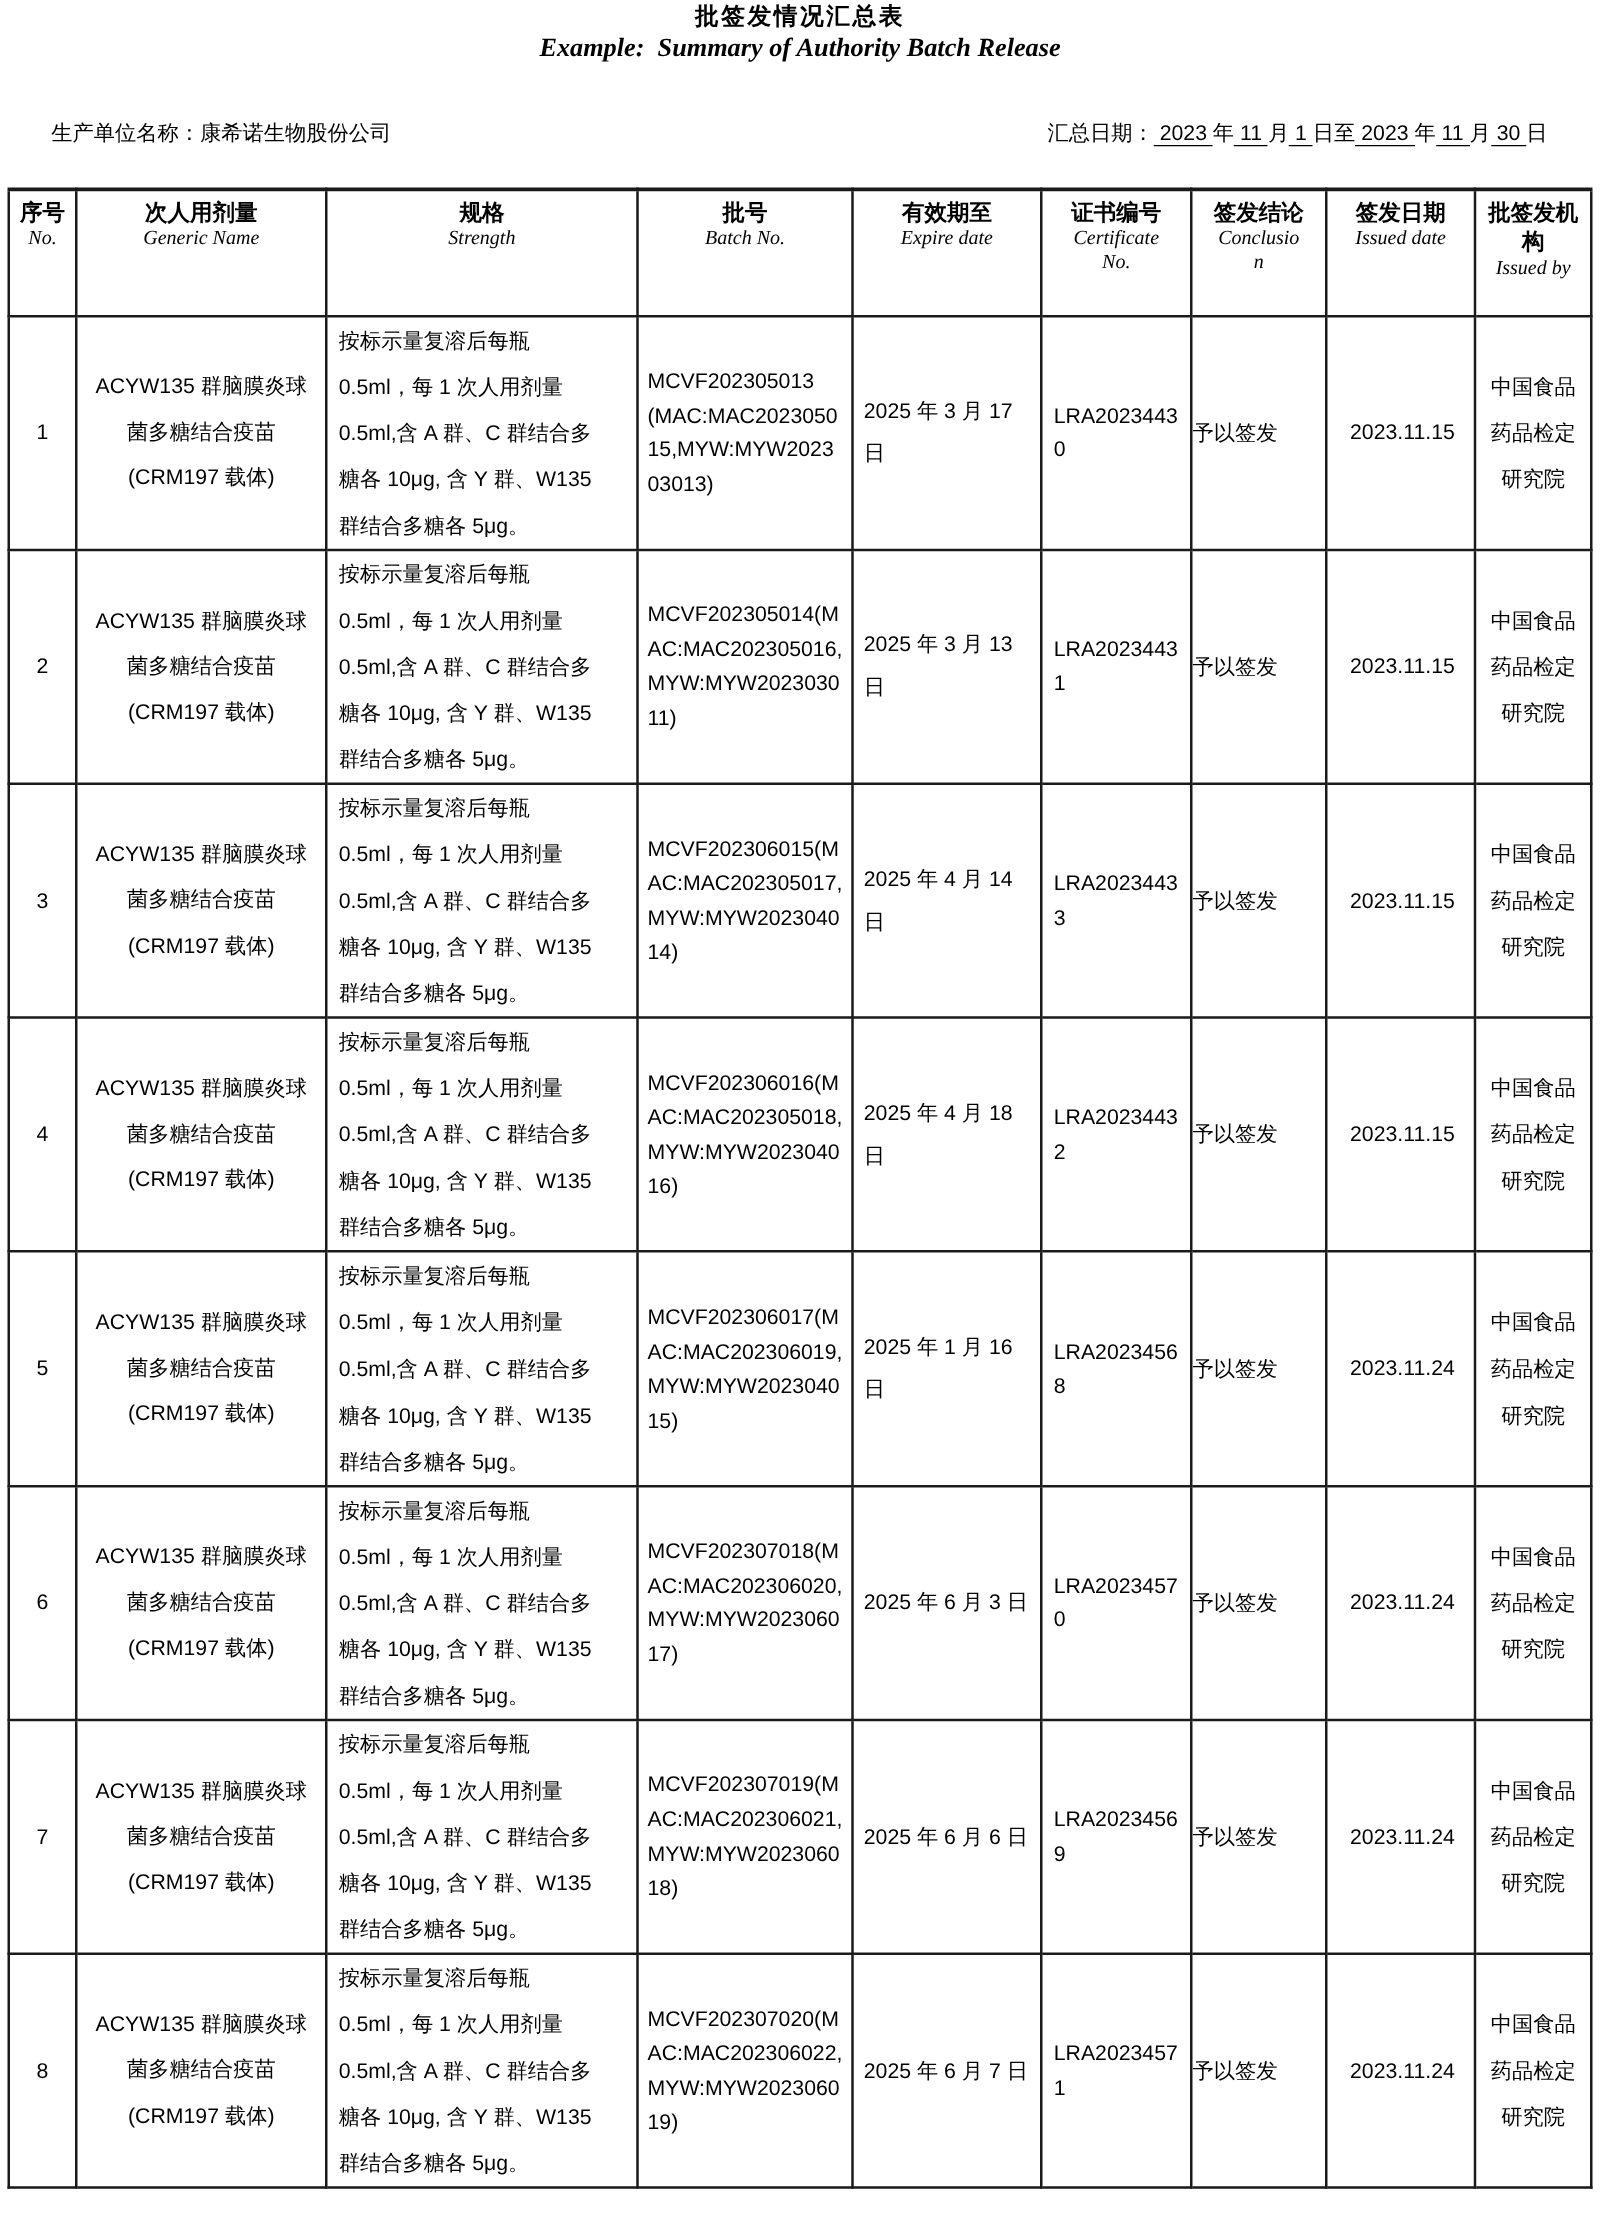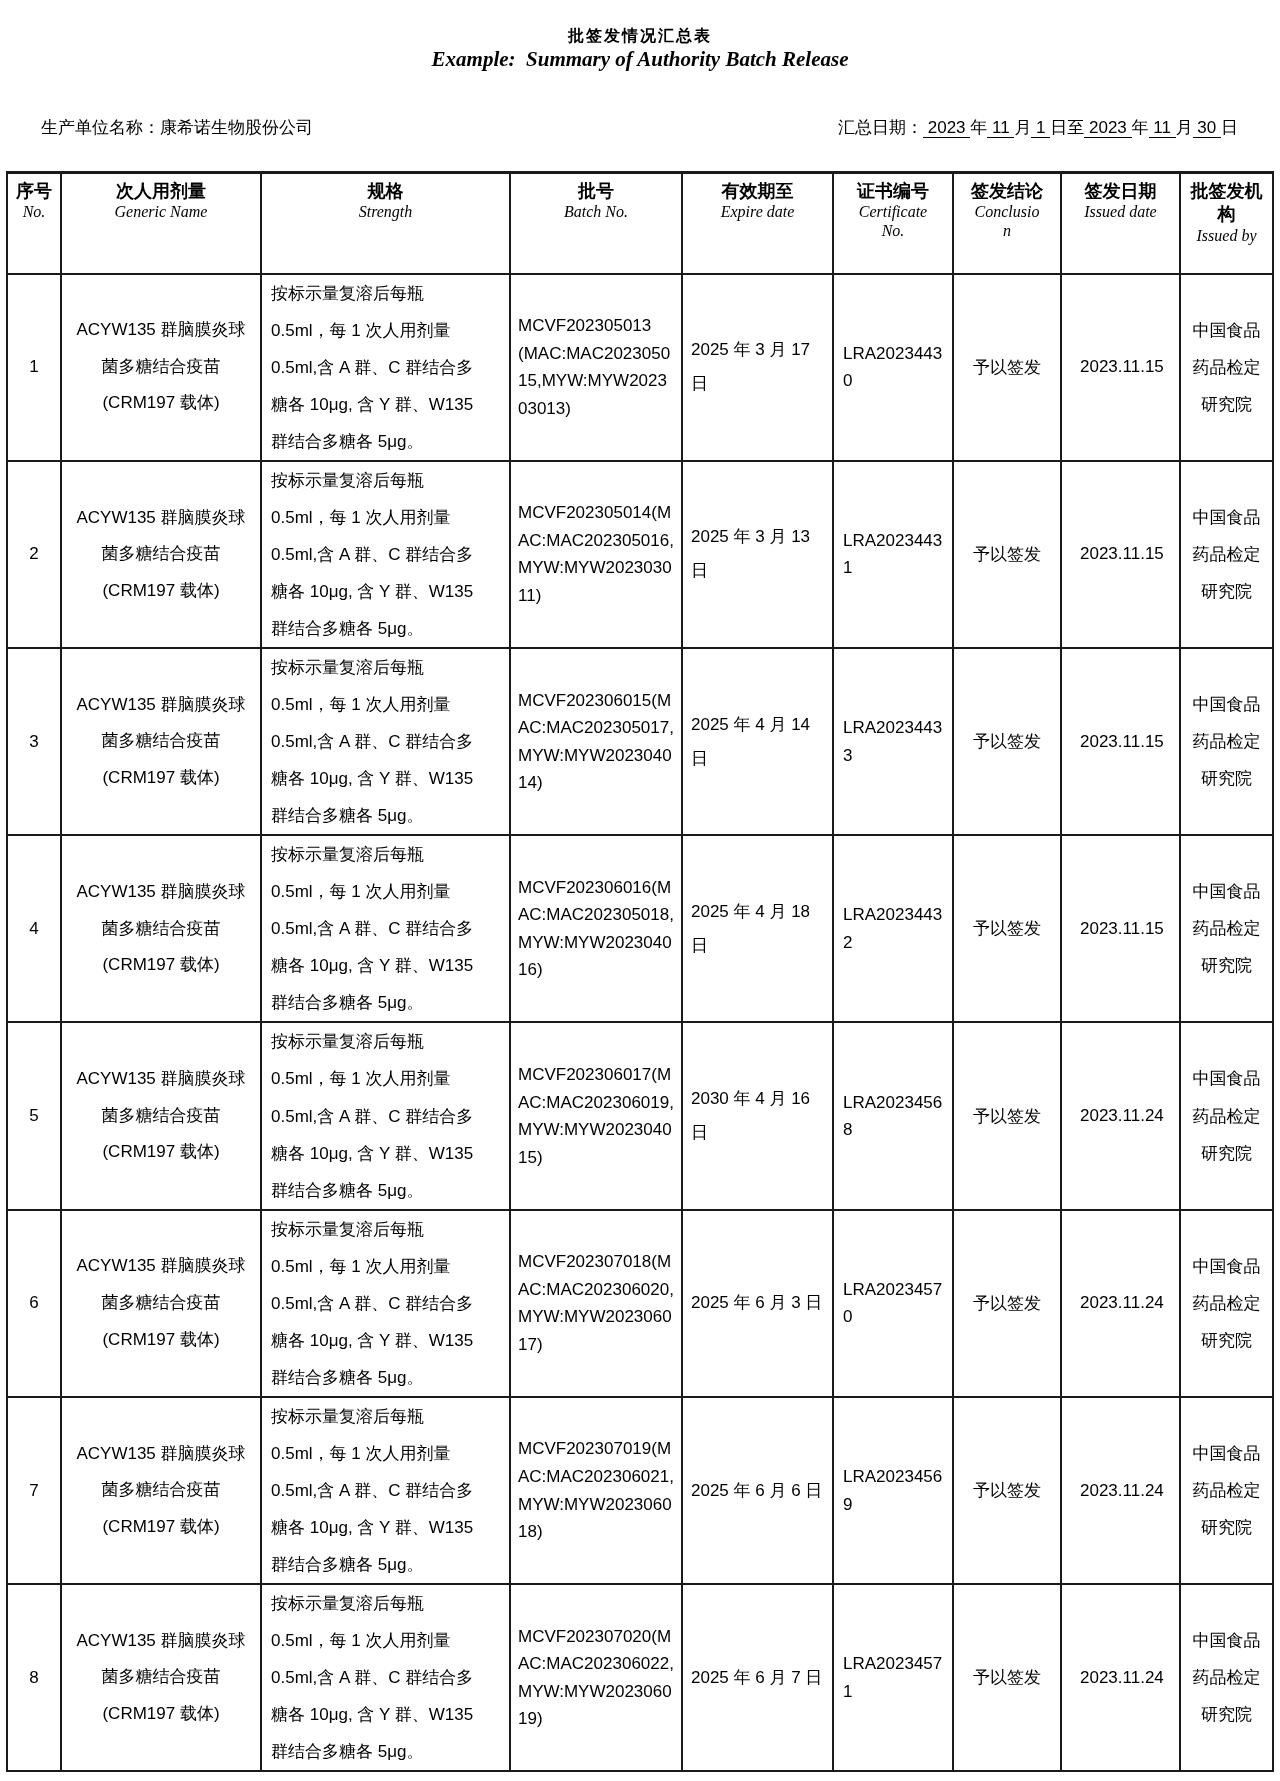--- a/index.html
+++ b/index.html
@@ -5,25 +5,24 @@
   * { margin:0; padding:0; box-sizing:border-box; }
   html,body { background:#ffffff; }
   body {
     width:1280px; height:1781px;
     font-family:"Liberation Sans","DejaVu Sans",sans-serif;
     color:#000;
     position:relative;
     overflow:hidden;
   }
   .doc-title {
-    padding-top:26px;
     text-align:center;
     font-family:"Liberation Serif","DejaVu Serif",serif;
     font-weight:bold;
-    font-size:16px;
+    font-size:19px;
     letter-spacing:2px;
   }
   .doc-subtitle {
     text-align:center;
     font-family:"Liberation Serif","DejaVu Serif",serif;
     font-weight:bold;
     font-style:italic;
     font-size:21px;
     white-space:pre;
   }
@@ -77,21 +76,21 @@
   }
   th.certificate .th-en { display:inline-block; max-width:84px; }
   th.conclusion .th-en  { display:inline-block; max-width:70px; word-break:break-all; }
   
   td.no          { text-align:center; padding:0 4px; }
   td.product     { text-align:center; padding:0 14px; line-height:2.15; }
   td.strength    { text-align:left; padding:0 9px; line-height:2.18; white-space:pre-wrap; }
   td.batch       { text-align:left; padding:0 7px; line-height:1.62; word-break:break-all; }
   td.expire      { text-align:left; padding:0 8px; line-height:2.0; }
   td.certificate { text-align:left; padding:0 9px; line-height:1.62; word-break:break-all; }
-  td.conclusion  { text-align:center; padding:0 12px; }
+  td.conclusion  { padding:0 0; }
   td.issued_date { text-align:center; padding:0 18px; }
   td.issued_by   { text-align:center; padding:16px 5px; line-height:2.18;font-family:Liberation Serif, serif; }
 </style>
 </head>
 <body>
 
 <div class="doc-title">批签发情况汇总表</div>
 <div class="doc-subtitle">Example:  Summary of Authority Batch Release</div>
 
 <div class="meta-row">
@@ -232,21 +231,21 @@
       </tr>
       <tr>
         <td class="no">5</td>
         <td class="product">ACYW135 群脑膜炎球菌多糖结合疫苗 (CRM197 载体)</td>
         <td class="strength">按标示量复溶后每瓶
 0.5ml，每 1 次人用剂量
 0.5ml,含 A 群、C 群结合多
 糖各 10μg, 含 Y 群、W135
 群结合多糖各 5μg。</td>
         <td class="batch">MCVF202306017(MAC:MAC202306019,MYW:MYW202304015)</td>
-        <td class="expire">2030 年 4 月 16 日</td>
+        <td class="expire">2025 年 1 月 16 日</td>
         <td class="certificate">LRA20234568</td>
         <td class="conclusion">予以签发</td>
         <td class="issued_date">2023.11.24</td>
         <td class="issued_by">中国食品药品检定研究院</td>
       </tr>
       <tr>
         <td class="no">6</td>
         <td class="product">ACYW135 群脑膜炎球菌多糖结合疫苗 (CRM197 载体)</td>
         <td class="strength">按标示量复溶后每瓶
 0.5ml，每 1 次人用剂量

